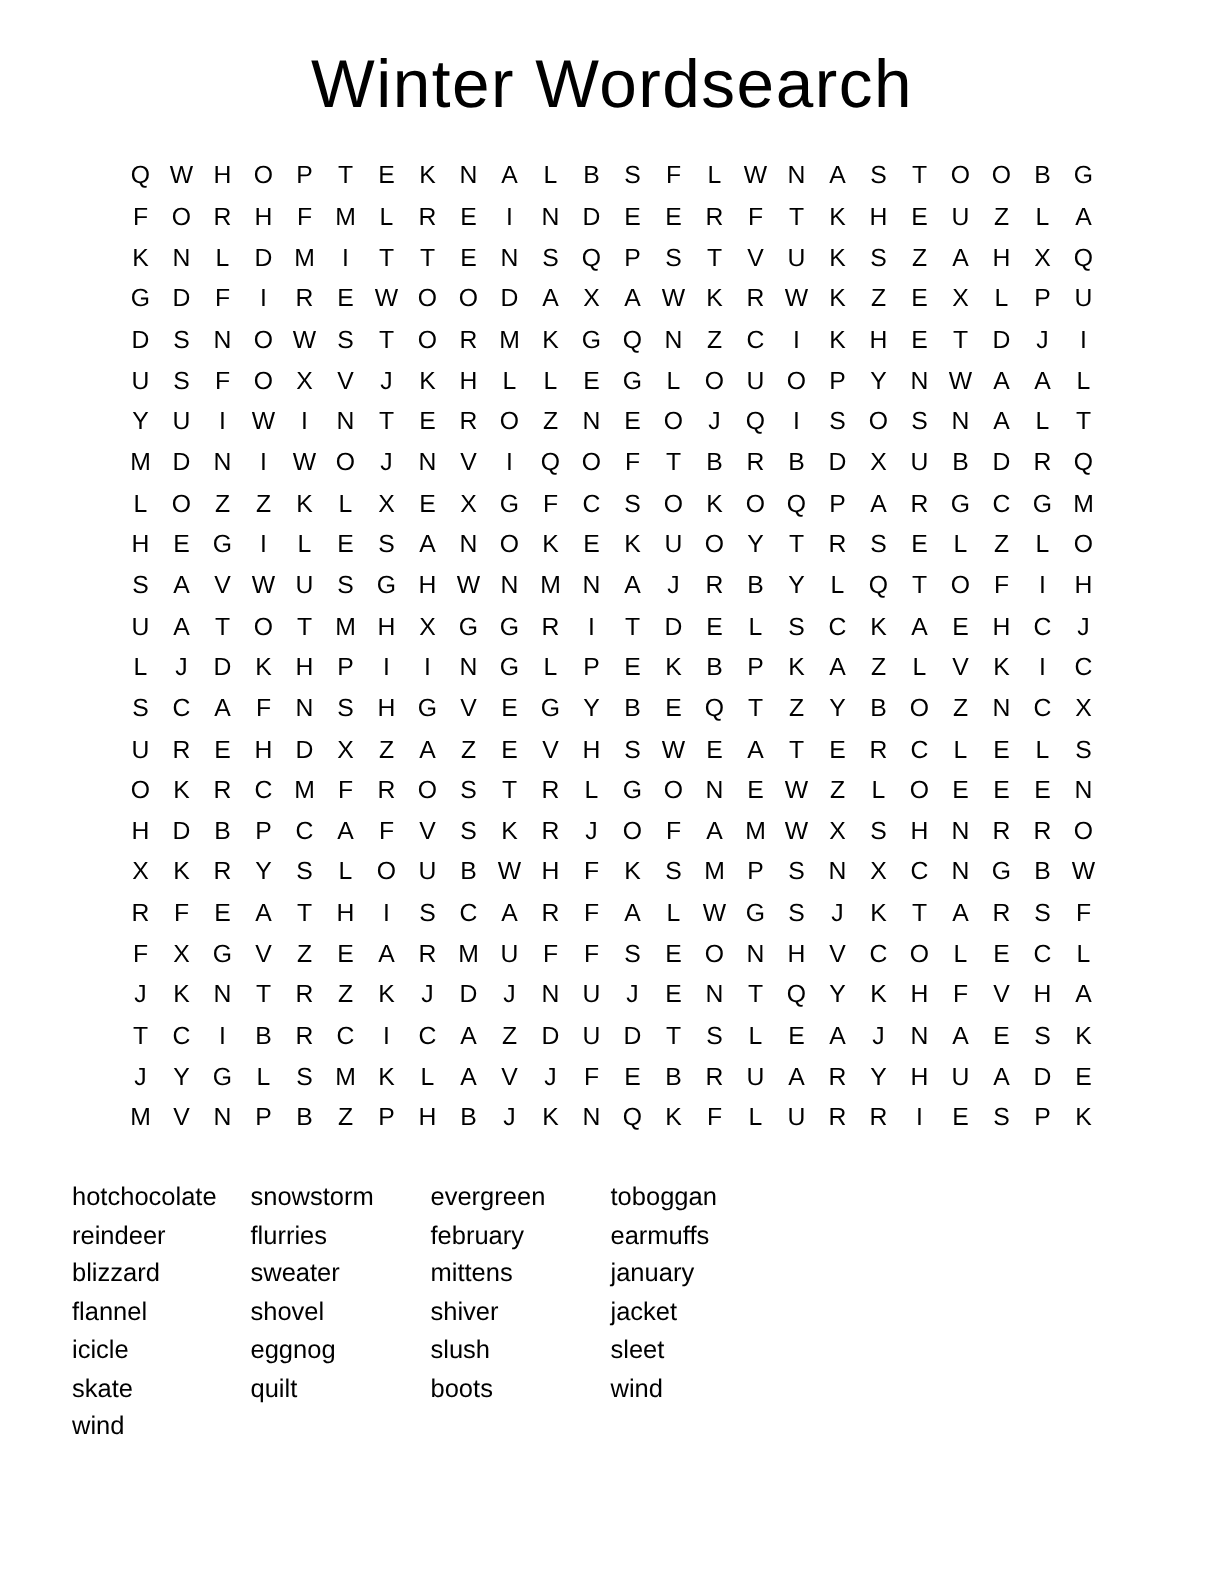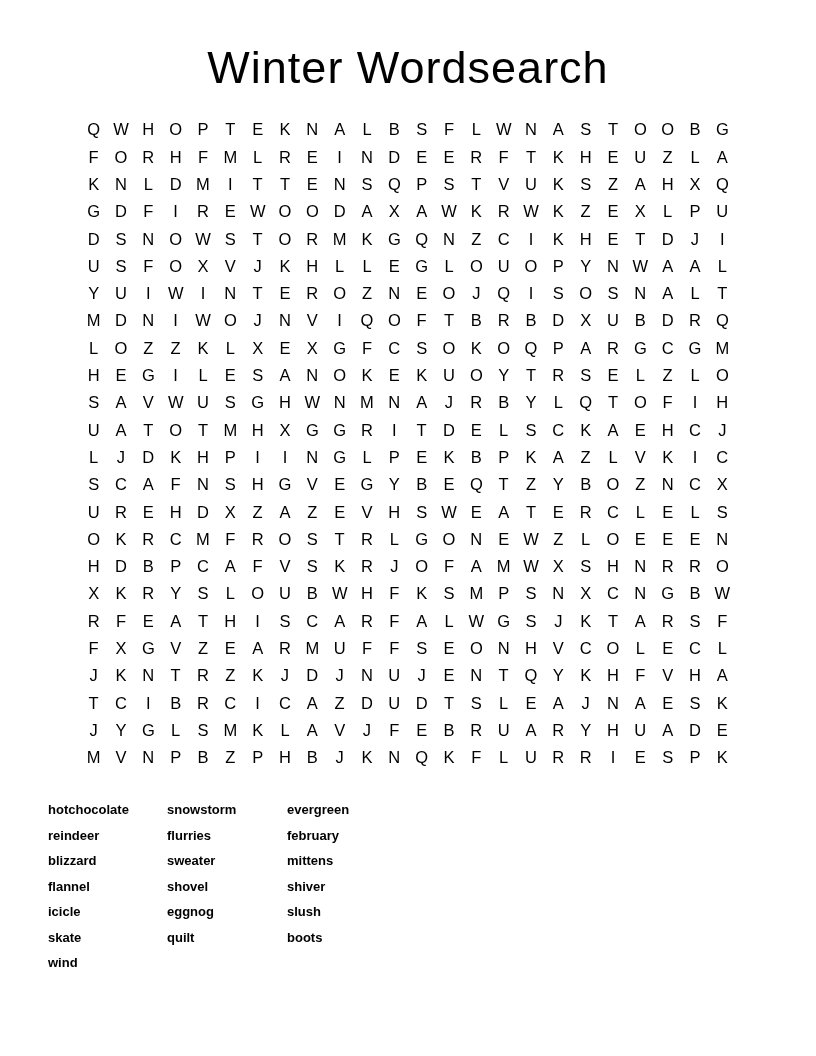--- a/index.html
+++ b/index.html
@@ -6,21 +6,21 @@
   html, body { width: 816px; height: 1056px; }
   body {
     background: #ffffff;
     color: #000000;
     font-family: "Liberation Sans", sans-serif;
     overflow: hidden;
   }
   .page { width: 816px; height: 1056px; position: relative; }
   .title {
     text-align: center;
-    margin-top: 42px;
+    margin-top: 30px;
     font-size: 45px;
     font-weight: 400;
     letter-spacing: 1px;
     color: #000000;
   }
   .grid {
     width: 656px;
     margin: 22px auto 0 auto;
     display: grid;
     grid-template-columns: repeat(24, 1fr);
@@ -40,23 +40,23 @@
     flex-direction: row;
     align-items: flex-start;
   }
   .word-col {
     display: flex;
     flex-direction: column;
     width: 120px;
   }
   .word-col:first-child { width: 119px; }
   .word-item {
-    font-size: 13px;
+    font-size: 17px;
     line-height: 25.5px;
-    font-weight: 700;
+    font-weight: 400;
     white-space: nowrap;
   }
 </style>
 </head>
 <body>
 
 <div class="page">
   <h1 class="title">Winter Wordsearch</h1>
 
   <div class="grid" id="grid">
@@ -657,14 +657,22 @@
         <div class="word-item">quilt</div>
       </div>
       <div class="word-col">
         <div class="word-item">evergreen</div>
         <div class="word-item">february</div>
         <div class="word-item">mittens</div>
         <div class="word-item">shiver</div>
         <div class="word-item">slush</div>
         <div class="word-item">boots</div>
       </div>
+      <div class="word-col">
+        <div class="word-item">toboggan</div>
+        <div class="word-item">earmuffs</div>
+        <div class="word-item">january</div>
+        <div class="word-item">jacket</div>
+        <div class="word-item">sleet</div>
+        <div class="word-item">wind</div>
+      </div>
     </div>
 </div>
 
 </body></html>

